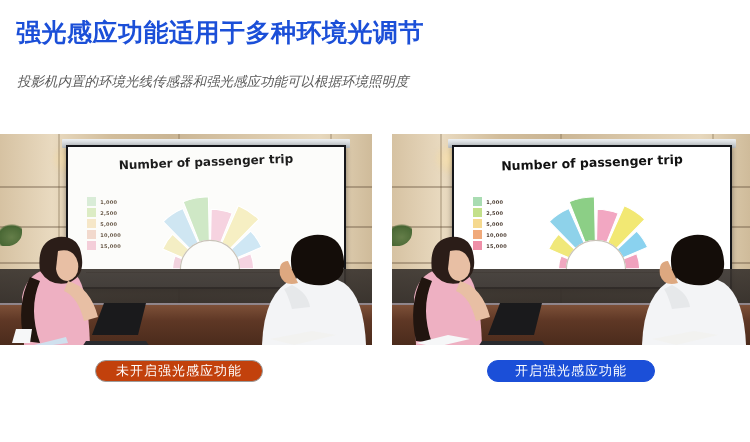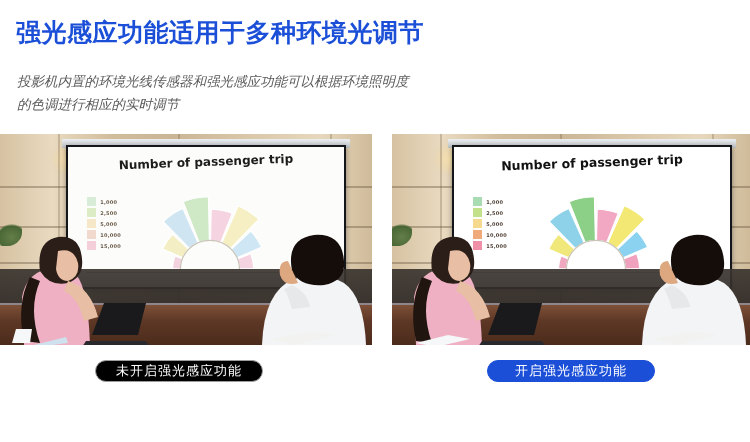--- a/index.html
+++ b/index.html
@@ -117,37 +117,36 @@
 
   
   .caption{
     position:absolute; top:360px; height:22px;
     border-radius:11px;
     display:flex; align-items:center; justify-content:center;
     font-size:13px; letter-spacing:1px; white-space:nowrap;
   }
   .caption.off{
     left:95px; width:168px;
-    background:#000000; color:#ffffff;
+    background:#c2410c; color:#ffffff;
     border:1px solid #9d9d9d;
   }
   .caption.on{
     left:487px; width:168px;
     background:#1b4fd8; color:#ffffff;
     border:1px solid #1b4fd8;
   }
 </style>
 </head>
 <body>
 
 <h1 class="page-title">强光感应功能适用于多种环境光调节</h1>
 
 <div class="page-desc">
   <span>投影机内置的环境光线传感器和强光感应功能可以根据环境照明度</span>
-  <span>的色调进行相应的实时调节</span>
 </div>
 
 <div class="panels">
 
   <div class="panel left">
     <div class="room">
       <div class="wall2"></div>
       <div class="glow" style="left:52px;top:8px;"></div>
       <div class="panel-seam" style="left:58px;"></div>
       <div class="panel-seam" style="left:178px;"></div>

